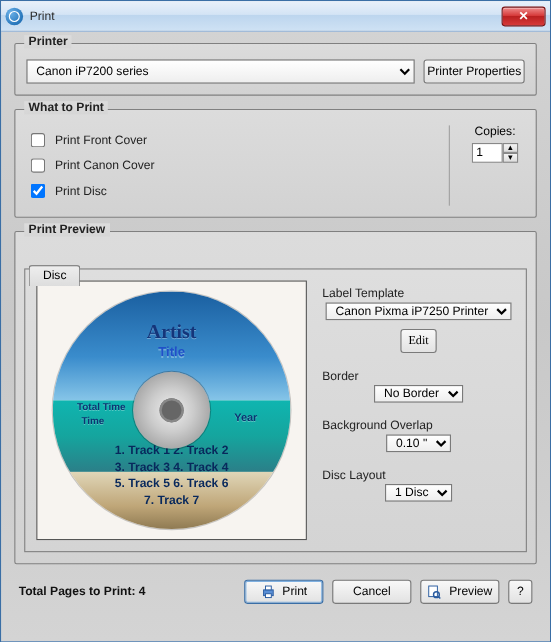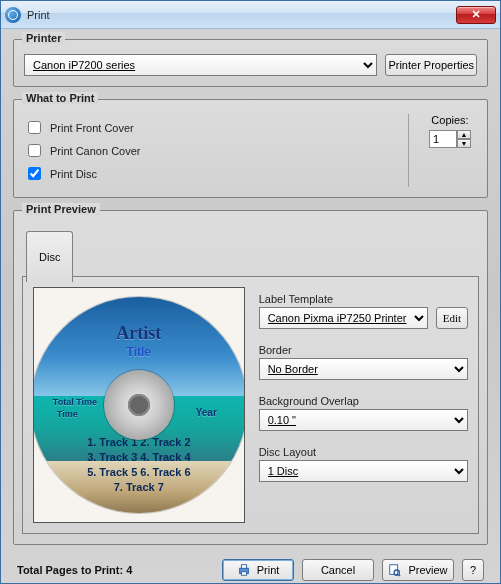--- a/index.html
+++ b/index.html
@@ -7,51 +7,51 @@
   .window { width: 501px; height: 584px; border: 1px solid #3a6ea5; background: linear-gradient(180deg, #d4d4d4 0%, #c8c8c8 50%, #d4d4d4 100%); position: relative; }
   .titlebar { height: 28px; background: linear-gradient(180deg, #e8f0fa 0%, #d4e4f5 45%, #bcd5ee 46%, #cfe2f4 100%); display: flex; align-items: center; padding: 0 4px; border-bottom: 1px solid #9db9d9; }
   .titlebar .app-icon { width: 16px; height: 16px; border-radius: 50%; background: radial-gradient(circle at 30% 30%, #6ab0e8, #0b5ea8); margin-right: 6px; display:flex;align-items:center;justify-content:center;}
   .titlebar .app-icon::after{content:"";width:8px;height:8px;border:1px solid #fff;border-radius:50%;}
   .titlebar .title { color: #2b2b2b; }
   .close-btn { margin-left: auto; width: 40px; height: 18px; border-radius: 3px; background: linear-gradient(180deg, #ef8b8b 0%, #d63a3a 45%, #b81e1e 46%, #d63a3a 100%); border: 1px solid #7a1010; display:flex;align-items:center;justify-content:center; color:#fff; font-weight:bold; font-size:12px; box-shadow: inset 0 1px 0 rgba(255,255,255,0.4);}
   .client { padding: 10px 12px 8px 12px; }
   .group { border: 1px solid #808080; border-radius: 2px; position: relative; margin-bottom: 12px; padding: 14px 10px 10px 10px; background: linear-gradient(180deg,#dcdcdc,#d2d2d2);}
   .group > .legend { position: absolute; top: -8px; left: 8px; background: linear-gradient(180deg,#dcdcdc,#d6d6d6); padding: 0 4px; font-weight: bold; color: #222; }
   .row { display: flex; align-items: center; gap: 8px; }
-  select.combo { flex: 1; height: 22px; border: 1px solid #7a7a7a; background: linear-gradient(180deg,#fff,#eee); padding: 0 4px; text-decoration: underline; }
+  select.combo { flex: 1; height: 22px; border: 1px solid #7a7a7a; background: linear-gradient(180deg,#fff,#eee); padding: 0 4px; }
   .btn { height: 22px; padding: 0 2px; border: 1px solid #7a7a7a; background: linear-gradient(180deg,#f8f8f8,#e2e2e2); border-radius: 3px; cursor: pointer; display:inline-flex;align-items:center;gap:6px;}
   .checkrow { display: flex; align-items: center; gap: 6px; margin: 4px 0; color:#222;}
   .checkrow input { width: 13px; height: 13px; }
   .what-body { display: flex; }
   .what-left { flex: 1; }
   .what-right { border-left: 1px solid #a0a0a0; padding-left: 20px; padding-right:6px; text-align: center; margin-left: 24px; }
   .spinner { display:flex; align-items:center; }
   .spinner input { width: 28px; height: 18px; border:1px solid #888; text-align:left; padding:0 3px;}
   .spinbtns { display:flex; flex-direction:column; }
   .spinbtns button { width:14px; height:9px; font-size:7px; line-height:7px; padding:0; border:1px solid #888; background:linear-gradient(180deg,#f4f4f4,#ddd); cursor:pointer;}
   .tabs { display:flex; margin-left:4px;}
-  .tab { border:1px solid #808080; border-bottom:none; padding:19px 12px; background:linear-gradient(180deg,#eee,#ddd); border-radius:3px 3px 0 0; position:relative; top:6px; z-index:2;}
+  .tab { border:1px solid #808080; border-bottom:none; padding:3px 12px; background:linear-gradient(180deg,#eee,#ddd); border-radius:3px 3px 0 0; position:relative; top:16px; z-index:2;}
   .preview-body { border:1px solid #808080; background:linear-gradient(180deg,#dedede,#d4d4d4); padding:10px; display:flex; gap:14px;}
   .disc-pane { width:246px; height:236px; border:1px solid #555; background:#f7f4f0; position:relative; overflow:hidden;}
   .disc { position:absolute; left:50%; top:50%; width:216px; height:216px; margin:-108px 0 0 -108px; border-radius:50%; overflow:hidden; box-shadow: 0 0 0 1px rgba(0,0,0,0.2);}
   .sky { position:absolute; inset:0; height:46%; background:linear-gradient(180deg,#1a5fa0 0%, #3a8ccc 60%, #86c5e8 100%);}
   .sea { position:absolute; top:46%; left:0; right:0; height:30%; background:linear-gradient(180deg,#0fb5b0 0%, #15a59e 50%, #2b7f88 100%);}
   .sand { position:absolute; top:76%; left:0; right:0; bottom:0; background:linear-gradient(180deg,#e0d6b8 0%, #bfa678 60%, #8f7a52 100%);}
   .hub { position:absolute; left:50%; top:50%; width:70px; height:70px; margin:-35px 0 0 -35px; background:radial-gradient(circle,#eee 0%, #ccc 40%, #aaa 70%); border-radius:50%; box-shadow: 0 0 0 1px rgba(0,0,0,0.25);}
   .hub::after{content:""; position:absolute; left:50%; top:50%; width:22px; height:22px; margin:-11px 0 0 -11px; border-radius:50%; background:#666; box-shadow: inset 0 0 0 2px #888;}
   .d-txt { position:absolute; width:100%; text-align:center; color:#14357a; font-weight:bold; text-shadow:0 1px 0 rgba(255,255,255,0.3);}
   .d-artist { top:26px; font-size:18px; font-family: "Times New Roman", serif;}
   .d-title { top:48px; font-size:12px; color:#2050c8;}
   .d-tt { top:100px; left:22px; width:auto; font-size:9px; color:#0b3572; font-weight:bold;}
   .d-time { top:112px; left:26px; width:auto; font-size:9px; color:#0b3572; font-weight:bold;}
   .d-year { top:110px; right:30px; left:auto; width:auto; font-size:10px; color:#0b3572; font-weight:bold;}
   .tracks { position:absolute; top:138px; width:100%; text-align:center; color:#08285c; font-size:10px; line-height:15px; font-weight:bold;}
   .side { flex:1; }
   .side label { display:block; color:#222; margin-top:6px; margin-bottom:2px;}
-  .side .row { margin-bottom:15px; }
+  .side .row { margin-bottom:15px;flex-direction:column; }
   .footer { display:flex; align-items:center; padding: 2px 4px 0 4px; gap:8px;}
   .footer .pages { font-weight:bold; flex:1; color:#111;}
   .footer .btn { min-width:72px; justify-content:center;}
   .footer .btn.small { min-width:22px; padding:0 6px;}
   .footer .btn.primary { border-color:#3a6ea5; box-shadow: 0 0 0 1px #7fb0e0 inset;}
   .ico { width:14px; height:14px; display:inline-block;}
   .preview-group { padding-bottom:10px; }
   .preview-group .legend{font-weight:bold;}
   select { font-size:11px; }
 </style>

